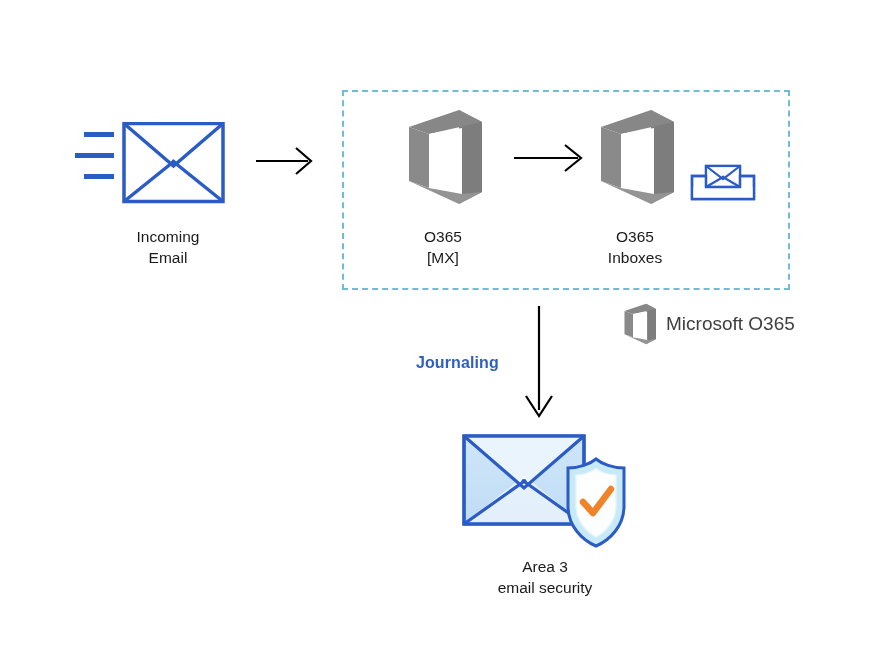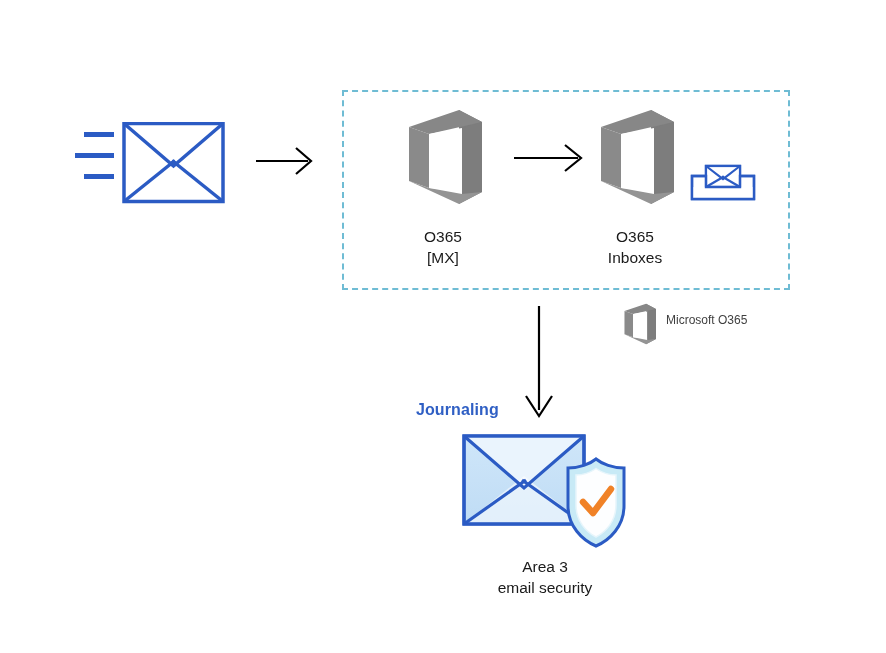--- a/index.html
+++ b/index.html
@@ -47,28 +47,27 @@
 
   .journaling-label {
     left: 416px;
     top: 354px;
     width: 120px;
     color: #2F5FC4;
     font-size: 16px;
     font-weight: bold;
     font-family: "Liberation Sans", sans-serif;
     letter-spacing: 0.1px;
-    margin-top: 47px;
   }
 
   .legend-label {
     left: 666px;
     top: 313px;
     color: #3f3f3f;
-    font-size: 12px;
+    font-size: 19px;
     font-family: "Liberation Sans", sans-serif;
     white-space: nowrap;
   }
 
   
   .svg-node { line-height: 0; }
 
   .icon-incoming-envelope { left: 74px;  top: 122px; }
   .icon-o365-mx           { left: 404px; top: 106px; }
   .icon-o365-inboxes      { left: 596px; top: 106px; }
@@ -95,20 +94,22 @@
       <rect x="10" y="52" width="30" height="5" fill="#2B5BC4"></rect>
 
       <rect x="50" y="1.5" width="99" height="78" fill="#ffffff" stroke="#2B5BC4" stroke-width="3.5"></rect>
 
       <path d="M50 1.5 L99.5 44 L149 1.5" fill="none" stroke="#2B5BC4" stroke-width="3.5" stroke-linejoin="miter"></path>
       <path d="M50 79.5 L101 38.5" fill="none" stroke="#2B5BC4" stroke-width="3.5"></path>
       <path d="M149 79.5 L98 38.5" fill="none" stroke="#2B5BC4" stroke-width="3.5"></path>
     </svg>
   </div>
 
+  <div class="abs node-label label-incoming">Incoming
+Email</div>
 
   <div class="abs svg-node arrow-h1">
     <svg width="60" height="36" viewBox="0 0 60 36" xmlns="http://www.w3.org/2000/svg">
       <line x1="0" y1="18" x2="52" y2="18" stroke="#000000" stroke-width="2.2"></line>
       <polyline points="40,5 55,18 40,31" fill="none" stroke="#000000" stroke-width="2.2" stroke-linecap="butt" stroke-linejoin="miter"></polyline>
     </svg>
   </div>
 
   <div class="abs svg-node icon-o365-mx">
     <svg width="82" height="102" viewBox="0 0 82 102" xmlns="http://www.w3.org/2000/svg">

